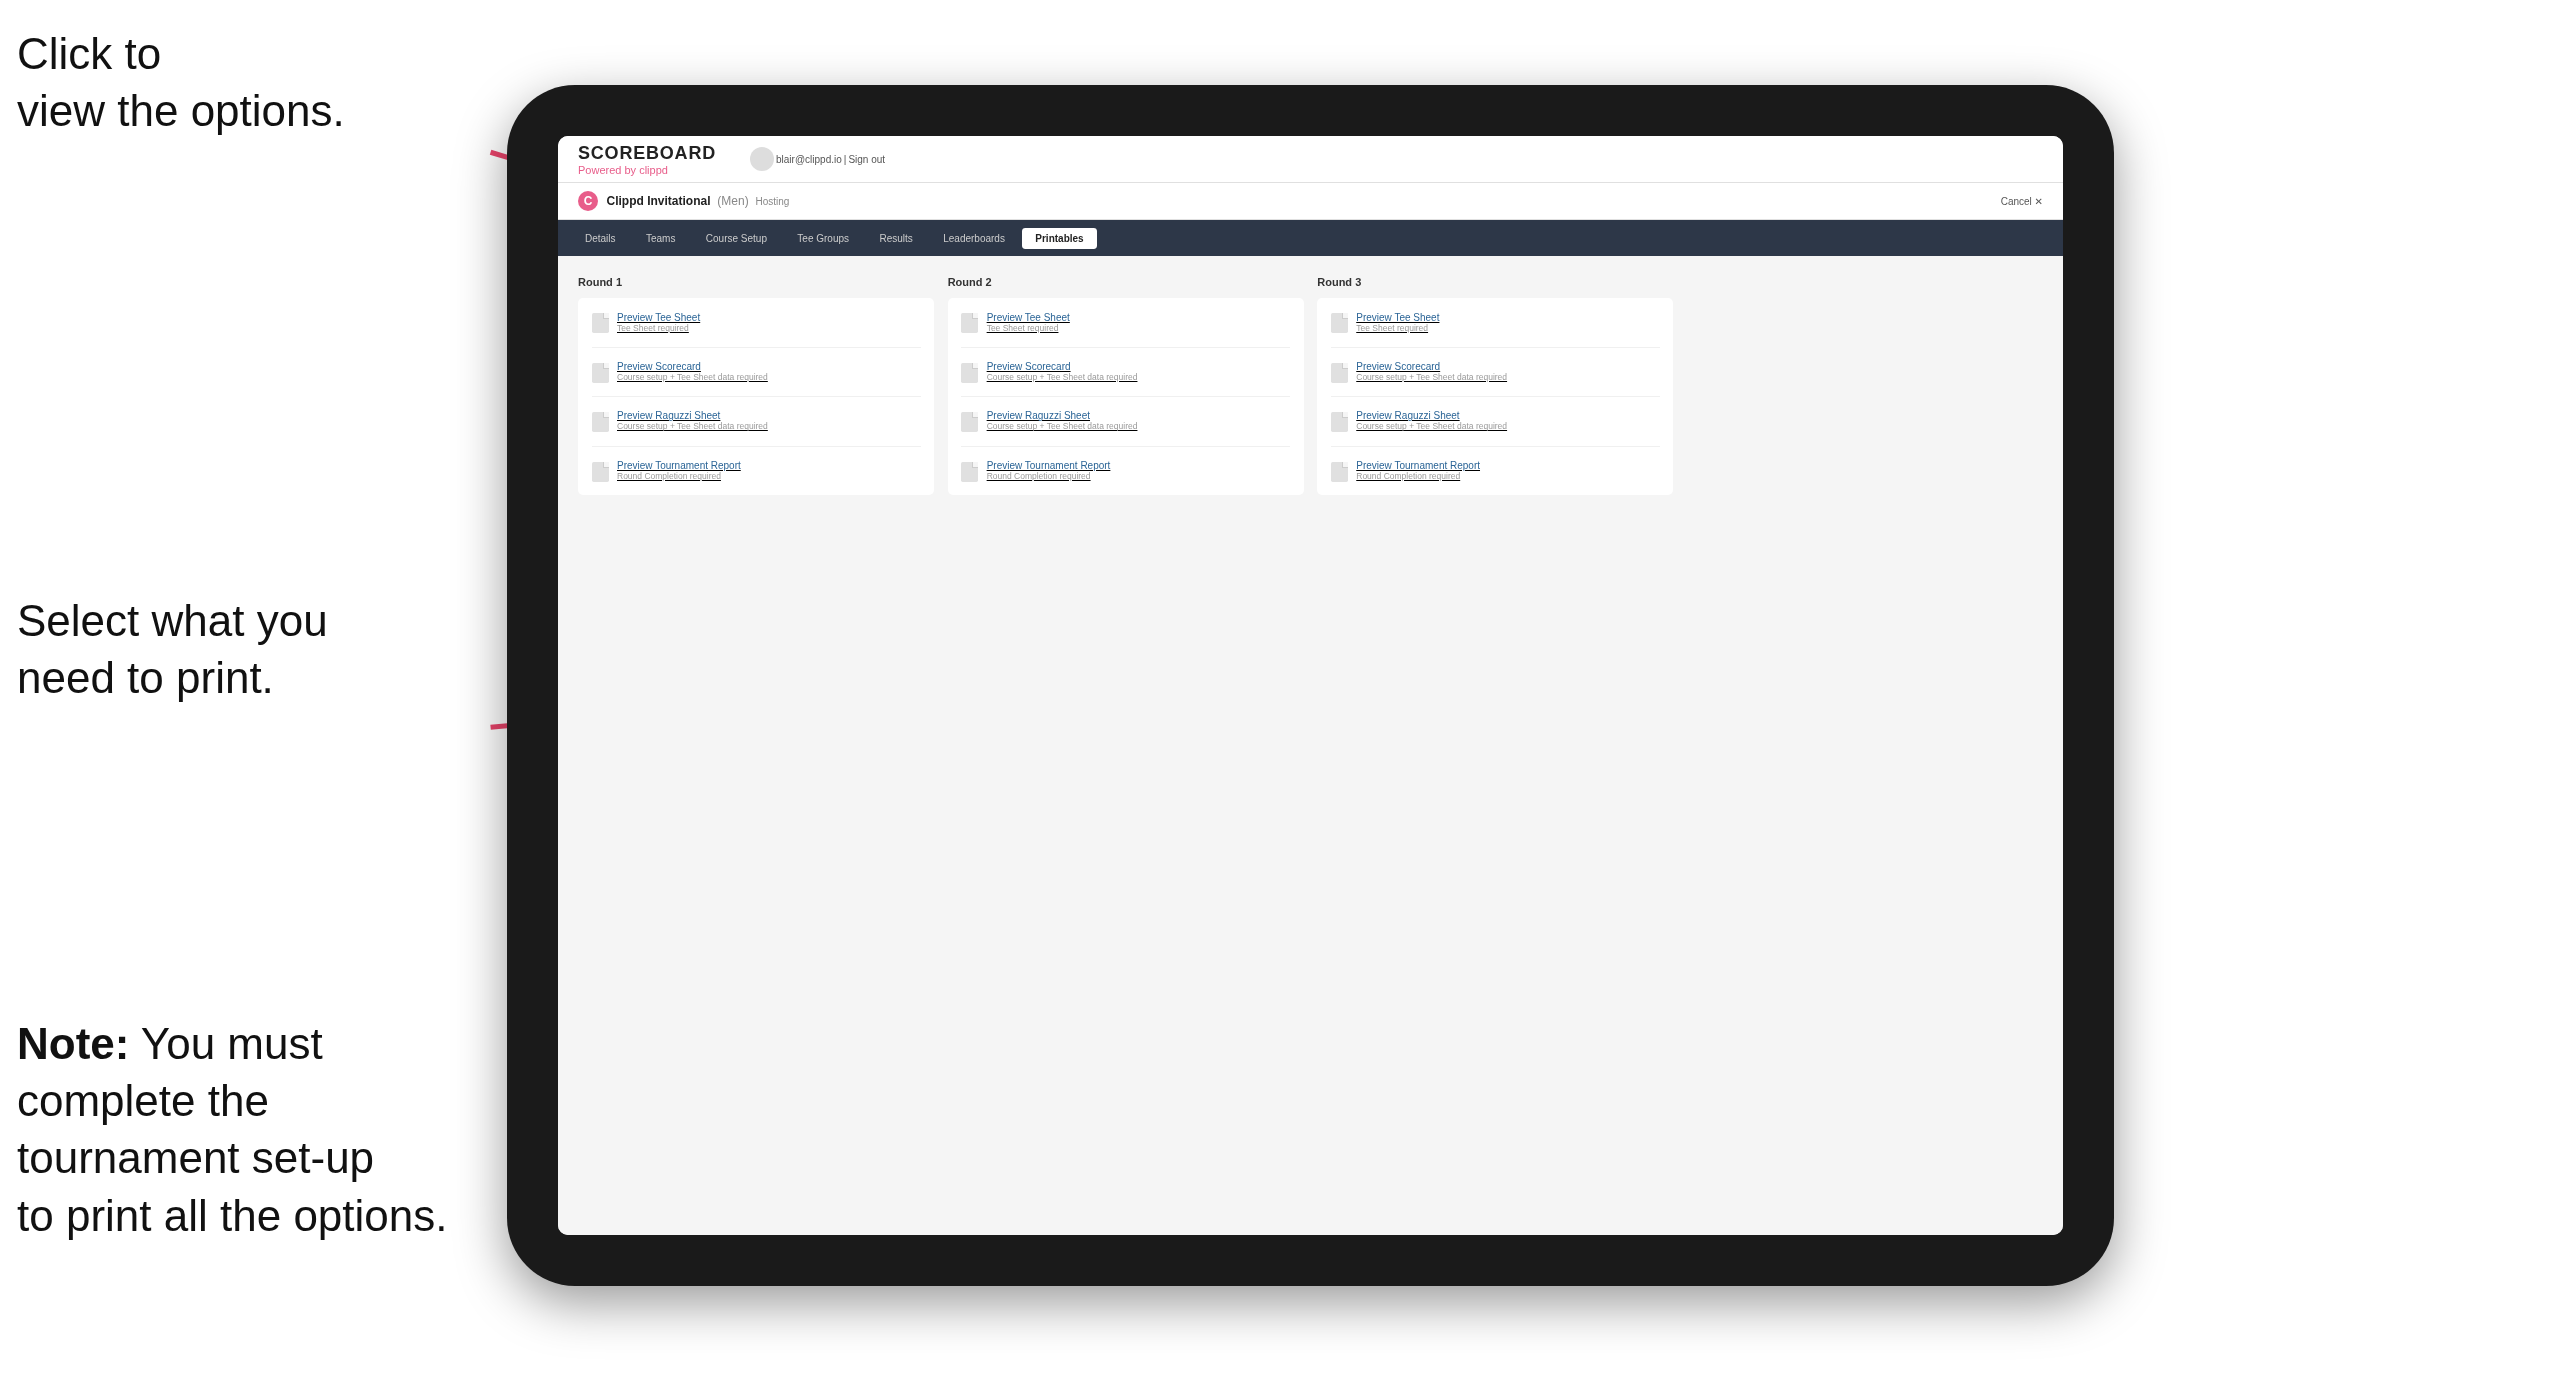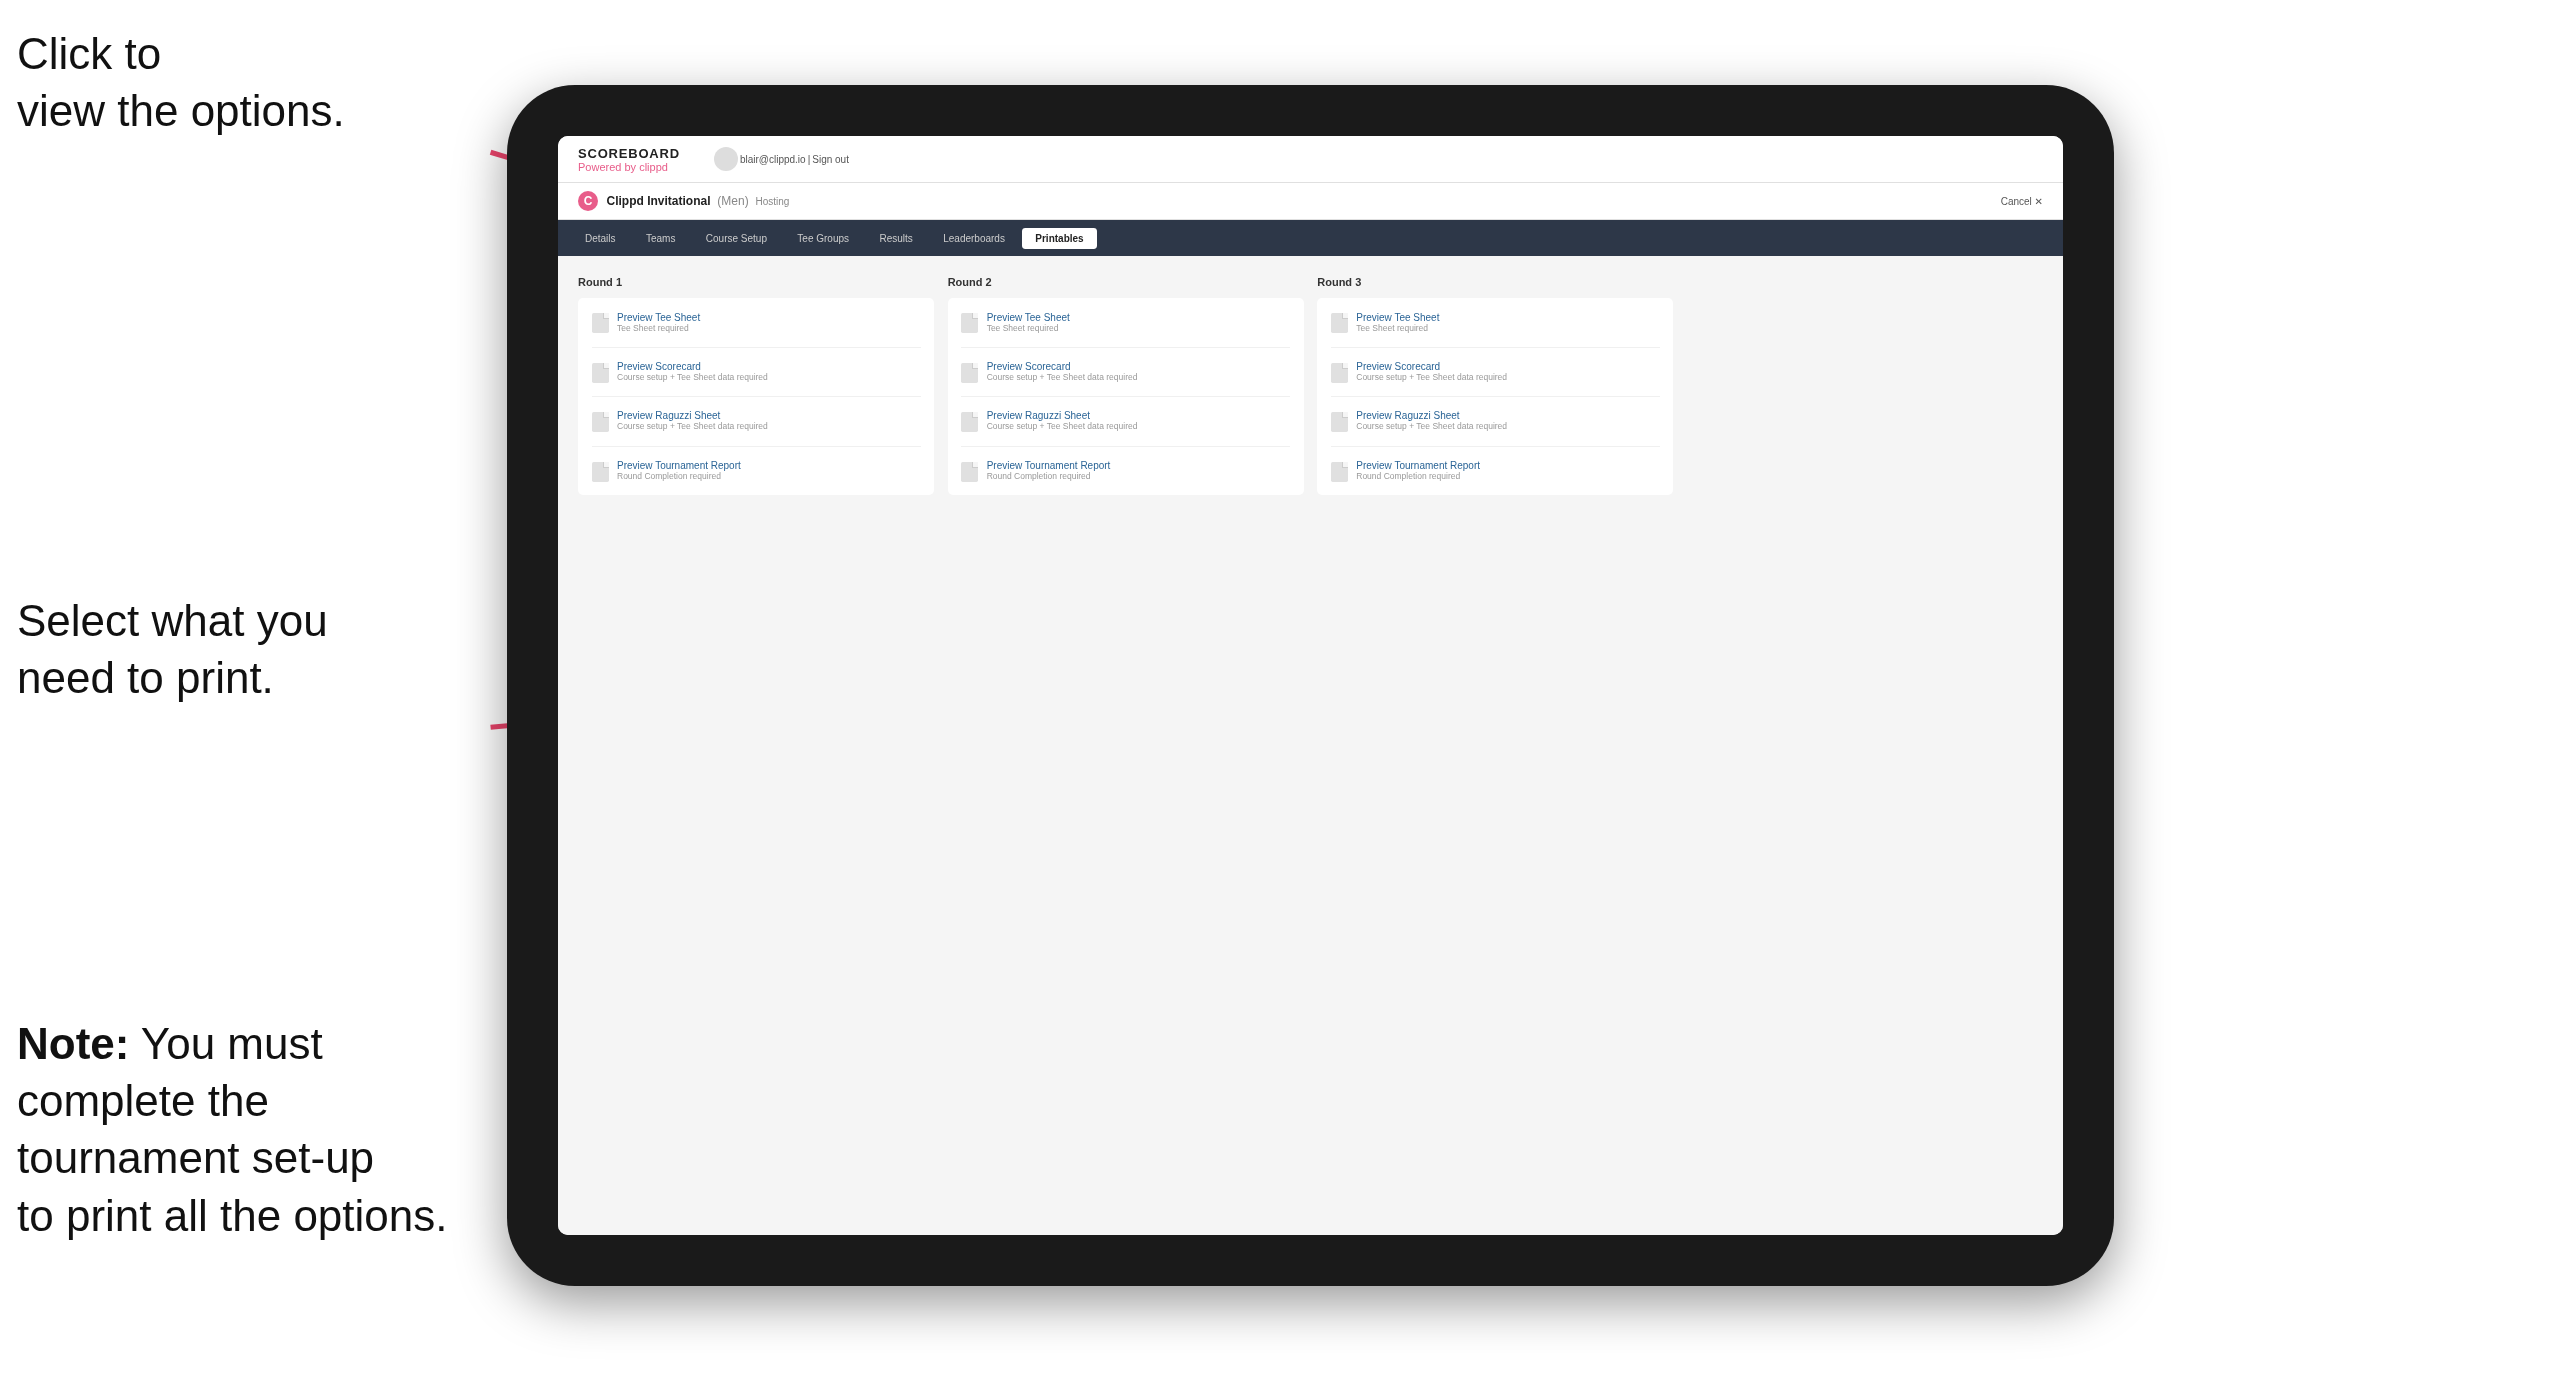--- a/index.html
+++ b/index.html
@@ -76,21 +76,21 @@
       padding: 0 20px;
       border-bottom: 0.8px solid #e0e0e0;
       flex-shrink: 0;
     }
     .scoreboard-brand {
       display: flex;
       flex-direction: column;
       margin-right: 34px;
     }
     .scoreboard-brand .brand-title {
-      font-size: 13px;
+      font-size: 18px;
       font-weight: 700;
       color: #222;
       letter-spacing: 0.8px;
     }
     .scoreboard-brand .brand-sub {
       font-size: 11px;
       color: #e85d8a;
     }
     .nav-links {
       display: flex;
@@ -214,20 +214,21 @@
       padding: 13.5px;
       display: flex;
       flex-direction: column;
       gap: 13.5px;
     }
     .print-item {
       display: flex;
       align-items: flex-start;
       gap: 8.5px;
       cursor: pointer;
+      text-decoration: underline;
     }
     .print-icon {
       width: 17px;
       height: 20px;
       background: #e0e0e0;
       border-radius: 1.7px;
       flex-shrink: 0;
       position: relative;
       margin-top: 1.7px;
     }

